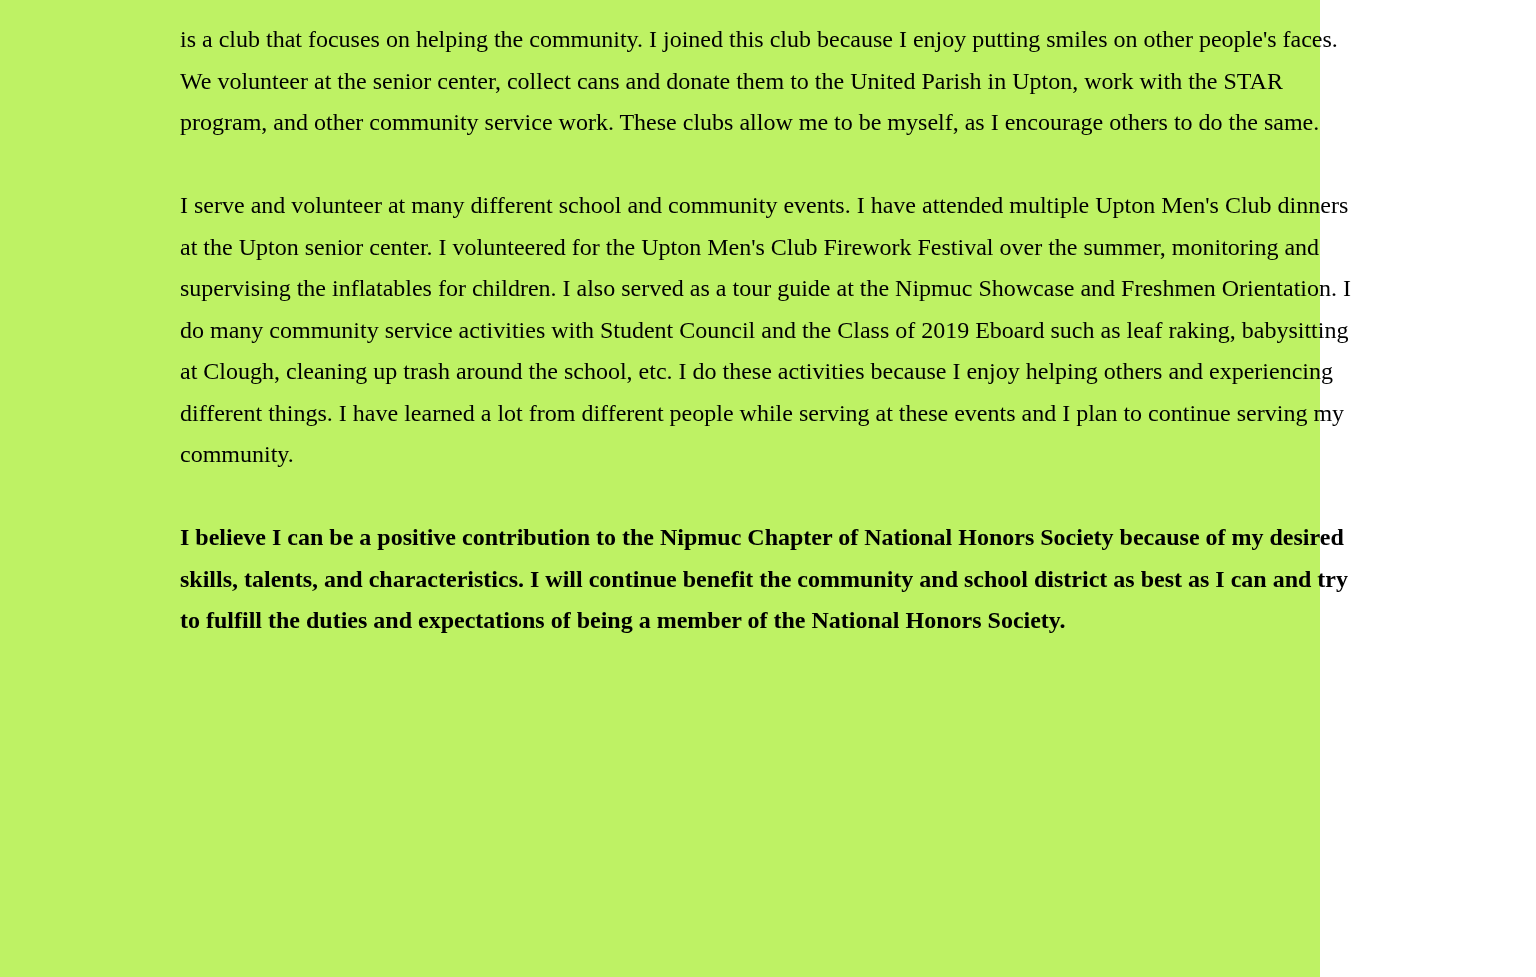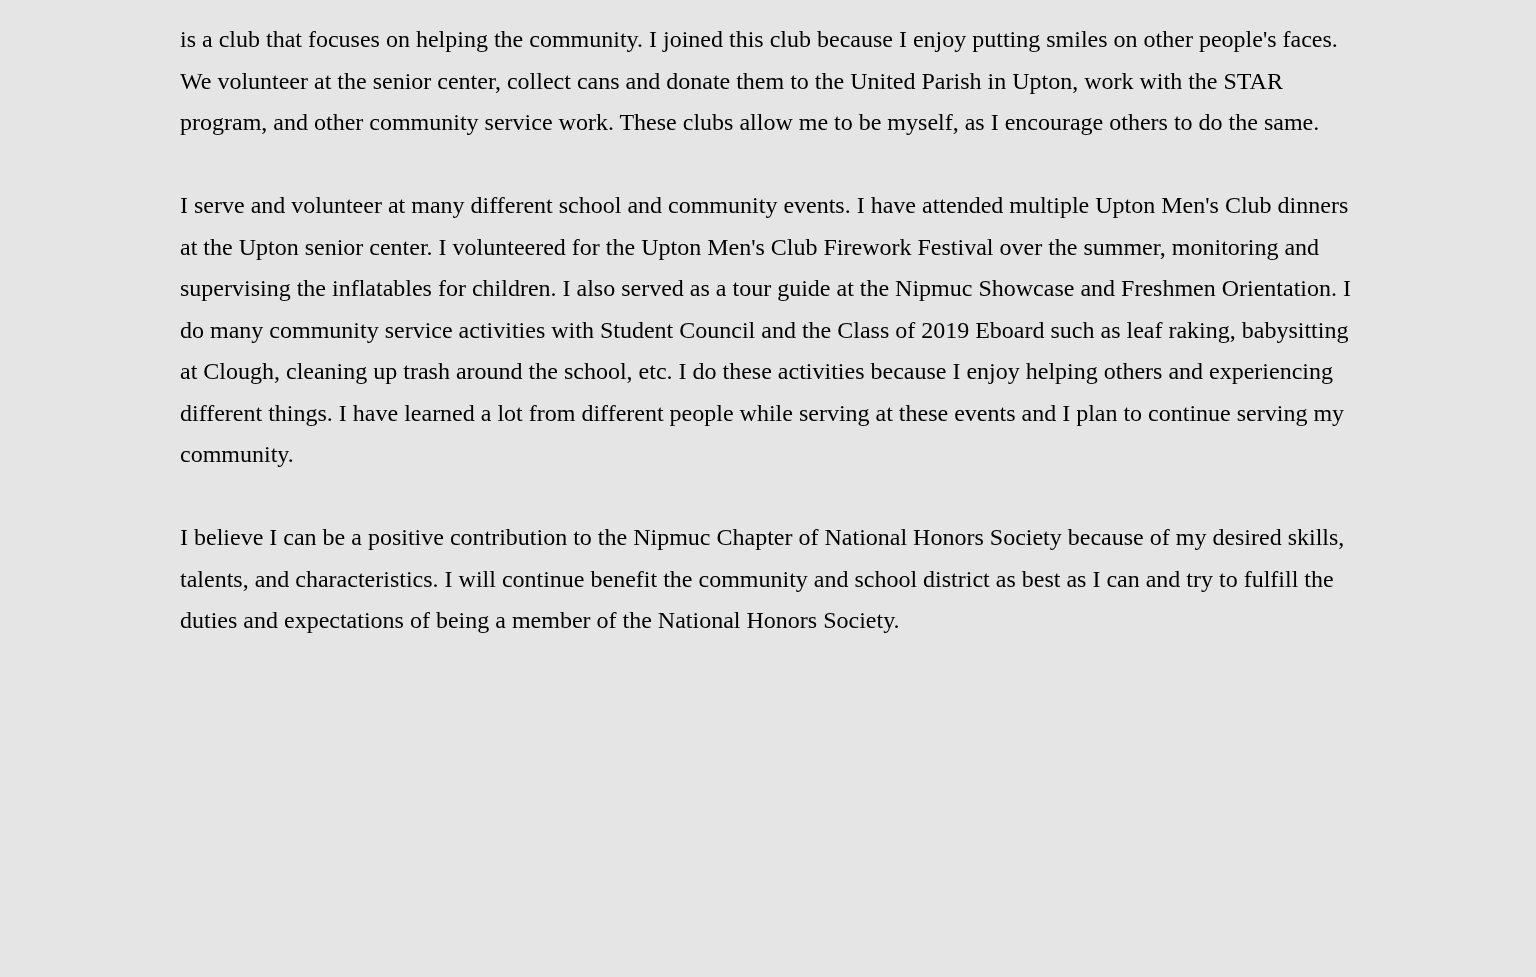--- a/index.html
+++ b/index.html
@@ -10,41 +10,42 @@
   body {
     width: 1536px;
     height: 977px;
     overflow: hidden;
     position: relative;
   }
   .doc-page {
     position: absolute;
     left: 0;
     top: 0;
-    width: 1536px;
+    width: 1320px;
     height: 977px;
-    background: #e5e5e5;
+    background: #bef264;
   }
   .doc-text {
     position: absolute;
     left: 180px;
     top: 19px;
     width: 1180px;
     color: #000000;
     font-family: "Liberation Serif", serif;
     font-size: 24px;
     line-height: 41.5px;
     text-align: left;
   }
   .doc-text p {
     margin: 0 0 41.5px 0;
     padding: 0;
   }
   .doc-text p:last-child {
     margin-bottom: 0;
+    font-weight: bold;
   }
 </style>
 </head>
 <body>
 
 <div class="doc-page">
   <div class="doc-text">
     <p>is a club that focuses on helping the community. I joined this club because I enjoy putting smiles on other people's faces. We volunteer at the senior center, collect cans and donate them to the United Parish in Upton, work with the STAR program, and other community service work. These clubs allow me to be myself, as I encourage others to do the same.</p>
     <p>I serve and volunteer at many different school and community events. I have attended multiple Upton Men's Club dinners at the Upton senior center. I volunteered for the Upton Men's Club Firework Festival over the summer, monitoring and supervising the inflatables for children. I also served as a tour guide at the Nipmuc Showcase and Freshmen Orientation. I do many community service activities with Student Council and the Class of 2019 Eboard such as leaf raking, babysitting at Clough, cleaning up trash around the school, etc. I do these activities because I enjoy helping others and experiencing different things. I have learned a lot from different people while serving at these events and I plan to continue serving my community.</p>
     <p>I believe I can be a positive contribution to the Nipmuc Chapter of National Honors Society because of my desired skills, talents, and characteristics. I will continue benefit the community and school district as best as I can and try to fulfill the duties and expectations of being a member of the National Honors Society.</p>

